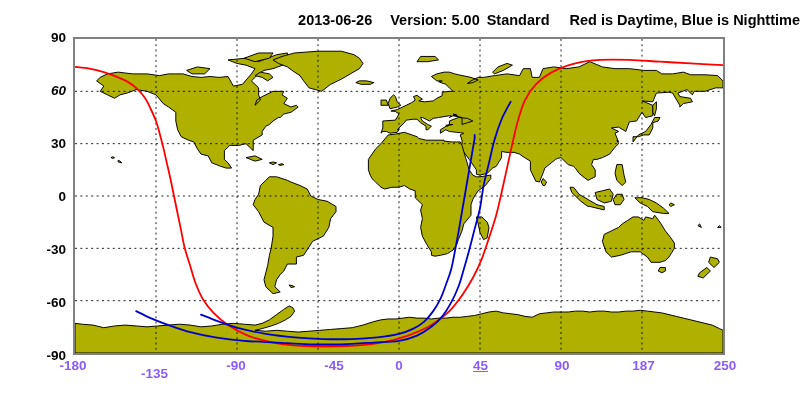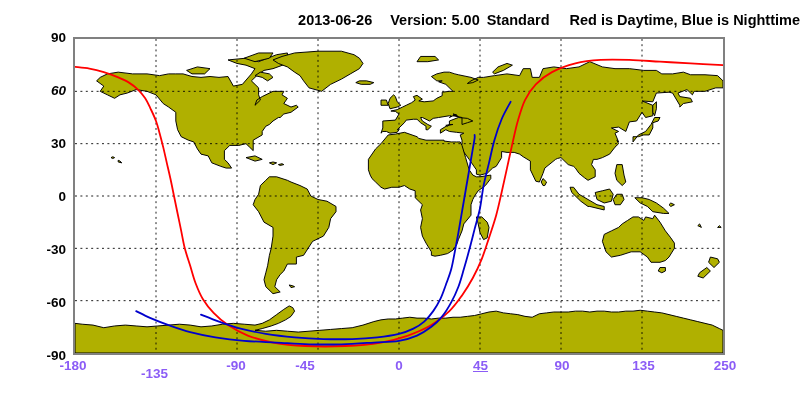--- a/index.html
+++ b/index.html
@@ -55,25 +55,25 @@
   <div class="tick-y" style="left:20px; top:90px;font-style:italic;">60</div>
   <div class="tick-y" style="left:20px; top:143px;">30</div>
   <div class="tick-y" style="left:20px; top:196px;">0</div>
   <div class="tick-y" style="left:20px; top:249px;">-30</div>
   <div class="tick-y" style="left:20px; top:302px;">-60</div>
   <div class="tick-y" style="left:20px; top:355px;">-90</div>
 
   <div class="tick-x" style="left:73px; top:358px;">-180</div>
   <div class="tick-x" style="left:154.5px; top:366px;">-135</div>
   <div class="tick-x" style="left:236px; top:358px;">-90</div>
-  <div class="tick-x" style="left:305px; top:358px;">-45</div>
+  <div class="tick-x" style="left:334px; top:358px;">-45</div>
   <div class="tick-x" style="left:399px; top:358px;">0</div>
   <div class="tick-x" style="left:480.5px; top:358px;text-decoration:underline;">45</div>
   <div class="tick-x" style="left:562px; top:358px;">90</div>
-  <div class="tick-x" style="left:643.5px; top:358px;">135</div>
+  <div class="tick-x" style="left:643.5px; top:358px;">187</div>
   <div class="tick-x" style="left:725px; top:358px;">250</div>
 
   <div id="plot">
     <div id="plotinner">
       <svg id="mapsvg" width="648" height="314" viewBox="0 0 360 180" preserveAspectRatio="none">
         <g id="land-group">
             <path d="M170.00 54.00 L171.00 51.00 L171.00 47.00 L178.00 46.50 L180.00 43.00 L178.00 41.50 L175.50 41.30 L179.00 40.50 L182.00 39.00 L184.00 38.00 L187.00 36.50 L189.00 35.00 L188.00 33.00 L190.00 32.30 L193.00 34.50 L191.00 35.50 L194.00 36.00 L199.00 35.50 L201.00 34.00 L204.00 32.50 L204.00 30.50 L208.00 30.00 L210.00 30.00 L206.00 26.00 L202.00 24.50 L204.00 24.00 L201.00 24.00 L198.00 21.50 L201.00 20.00 L205.00 19.00 L208.00 19.00 L211.00 20.00 L213.00 20.50 L220.00 22.00 L224.00 23.50 L221.00 25.00 L218.00 25.50 L220.00 24.00 L224.00 22.00 L227.00 22.00 L233.00 21.00 L240.00 20.00 L247.00 21.00 L249.00 17.00 L253.00 17.00 L254.00 22.00 L258.00 22.00 L260.00 17.00 L266.00 16.00 L273.00 17.00 L280.00 16.00 L286.00 13.00 L293.00 16.00 L300.00 17.00 L308.00 17.00 L316.00 18.00 L323.00 18.00 L326.00 20.00 L332.00 20.00 L338.00 19.00 L342.00 20.50 L350.00 20.50 L357.00 21.00 L360.00 24.00 L360.00 28.00 L356.00 28.00 L350.00 30.00 L344.00 30.00 L343.00 32.00 L340.00 29.00 L335.00 31.00 L336.00 33.00 L342.00 34.00 L343.00 36.00 L338.00 37.00 L336.00 39.00 L336.00 38.00 L332.00 31.00 L330.00 30.50 L323.00 31.00 L321.00 36.00 L315.00 35.50 L321.00 38.00 L321.00 44.00 L317.00 45.00 L315.00 42.00 L312.00 47.00 L308.00 47.50 L306.00 53.00 L302.00 50.50 L298.00 51.00 L302.00 53.00 L300.00 54.00 L302.00 59.00 L301.00 58.00 L302.00 60.00 L300.00 62.00 L297.00 66.00 L293.00 68.00 L290.00 69.00 L288.00 69.00 L287.00 72.00 L289.00 75.00 L289.00 79.00 L285.00 81.00 L283.00 79.50 L280.00 77.00 L278.00 74.00 L277.00 73.00 L274.00 72.00 L270.00 68.00 L268.00 68.50 L267.00 69.00 L261.00 74.00 L260.00 77.00 L258.00 82.00 L256.00 81.50 L253.00 75.00 L253.00 70.00 L249.00 67.50 L247.00 66.00 L244.00 65.00 L240.00 65.00 L237.00 64.50 L237.00 68.00 L234.00 73.00 L232.00 74.00 L229.00 77.00 L225.00 78.00 L223.00 77.50 L223.00 75.00 L219.00 69.00 L214.00 62.00 L213.00 61.00 L215.00 60.50 L215.00 58.00 L214.00 55.00 L216.00 54.00 L212.00 53.50 L208.00 53.00 L206.00 52.00 L203.00 54.00 L203.00 52.00 L207.00 49.50 L210.00 49.00 L209.00 49.00 L206.00 49.50 L207.00 50.00 L208.00 49.00 L208.00 47.00 L213.00 45.00 L218.00 45.50 L221.00 47.00 L218.00 48.00 L215.00 49.00 L215.00 45.00 L210.00 44.00 L212.00 43.50 L210.00 43.00 L212.00 44.00 L213.00 44.50 L211.00 43.50 L208.00 45.00 L209.00 44.00 L208.00 44.00 L205.00 44.50 L202.00 45.00 L199.00 45.50 L197.00 47.00 L193.00 45.00 L192.00 45.00 L193.00 47.00 L196.00 49.00 L198.00 50.00 L196.00 52.00 L195.00 52.00 L195.00 50.00 L192.00 48.00 L190.00 46.00 L188.00 46.00 L184.00 46.50 L183.00 48.00 L180.00 51.00 L179.00 52.00 L180.00 52.00 L179.00 53.50 L175.00 54.00 L173.00 53.00 L171.00 53.00 L170.00 54.00 Z" fill="#b0b000" stroke="#000000" stroke-width="0.55" stroke-linejoin="round"></path>
             <path d="M163.00 75.00 L163.00 69.00 L167.00 63.00 L170.00 60.00 L174.00 55.00 L178.00 54.50 L183.00 53.50 L190.00 56.00 L191.00 57.00 L195.00 58.00 L200.00 58.00 L205.00 58.00 L205.00 58.50 L209.00 59.00 L212.00 59.00 L214.00 59.00 L215.00 61.00 L217.00 68.00 L219.00 75.00 L221.00 78.00 L223.00 79.00 L225.00 79.00 L231.00 78.00 L231.00 80.00 L228.00 84.00 L224.00 87.00 L222.00 90.00 L221.00 92.00 L220.00 95.00 L220.00 101.00 L216.00 106.00 L215.00 110.00 L213.00 115.00 L212.00 118.00 L210.00 121.00 L207.00 123.00 L203.00 124.00 L200.00 124.50 L198.00 124.00 L198.00 122.00 L195.00 117.00 L193.00 113.00 L192.00 108.00 L193.00 103.00 L192.00 98.00 L193.00 95.00 L189.00 91.00 L189.00 87.00 L186.00 86.00 L183.00 84.00 L180.00 85.00 L176.00 85.00 L172.00 86.00 L170.00 85.00 L167.00 82.00 L165.00 80.00 L164.00 78.00 L163.00 75.00 Z" fill="#b0b000" stroke="#000000" stroke-width="0.55" stroke-linejoin="round"></path>
             <path d="M12.00 24.00 L14.00 22.00 L18.00 20.00 L24.00 19.00 L32.00 20.00 L40.00 20.00 L47.00 21.00 L52.00 20.00 L56.00 20.00 L60.00 20.00 L65.00 21.50 L70.00 22.00 L75.00 21.50 L80.00 22.00 L85.00 21.50 L88.00 27.00 L93.00 26.00 L98.00 20.00 L100.00 17.00 L95.00 15.00 L90.00 14.00 L85.00 12.00 L95.00 11.00 L102.00 13.00 L107.00 11.00 L112.00 9.00 L118.00 8.00 L118.00 14.00 L110.00 17.00 L105.00 18.00 L102.00 20.00 L98.00 24.00 L102.00 28.00 L102.00 32.00 L103.00 35.00 L100.00 38.00 L101.00 35.00 L104.00 33.00 L110.00 30.00 L116.00 30.00 L115.00 32.00 L118.00 34.00 L116.00 37.00 L120.00 39.00 L123.00 38.00 L124.00 39.00 L120.00 42.00 L116.00 43.00 L114.00 45.00 L113.00 45.00 L110.00 47.00 L108.00 49.00 L106.00 50.00 L104.00 53.00 L104.00 55.00 L99.00 58.00 L99.00 64.00 L97.00 62.00 L95.00 60.00 L91.00 61.00 L86.00 61.00 L83.00 64.00 L83.00 69.00 L85.00 71.00 L87.00 74.00 L84.00 74.00 L81.00 73.00 L76.00 71.00 L74.00 67.00 L70.00 66.00 L68.00 63.00 L66.00 59.00 L63.00 58.00 L59.00 56.00 L57.00 52.00 L56.00 47.00 L56.00 42.00 L52.00 39.00 L49.00 37.00 L45.00 32.00 L40.00 30.00 L34.00 29.00 L29.00 31.00 L25.00 32.00 L22.00 34.00 L18.00 32.00 L14.00 30.00 L16.00 27.00 L12.00 24.00 Z" fill="#b0b000" stroke="#000000" stroke-width="0.55" stroke-linejoin="round"></path>
             <path d="M137.00 30.00 L130.00 28.00 L127.00 24.00 L125.00 21.00 L122.00 19.00 L118.00 16.00 L113.00 14.00 L110.00 12.00 L115.00 10.00 L122.00 8.00 L135.00 7.00 L148.00 7.00 L155.00 9.00 L158.00 11.00 L160.00 14.00 L158.00 17.00 L153.00 20.00 L148.00 23.00 L142.00 26.00 L137.00 30.00 Z" fill="#b0b000" stroke="#000000" stroke-width="0.55" stroke-linejoin="round"></path>

